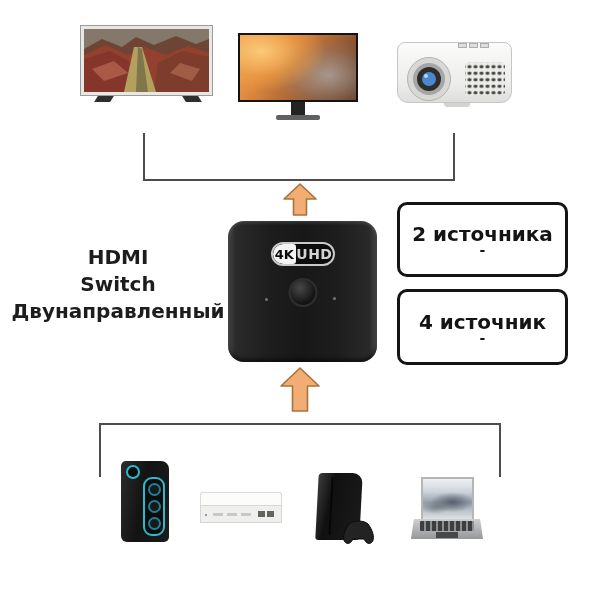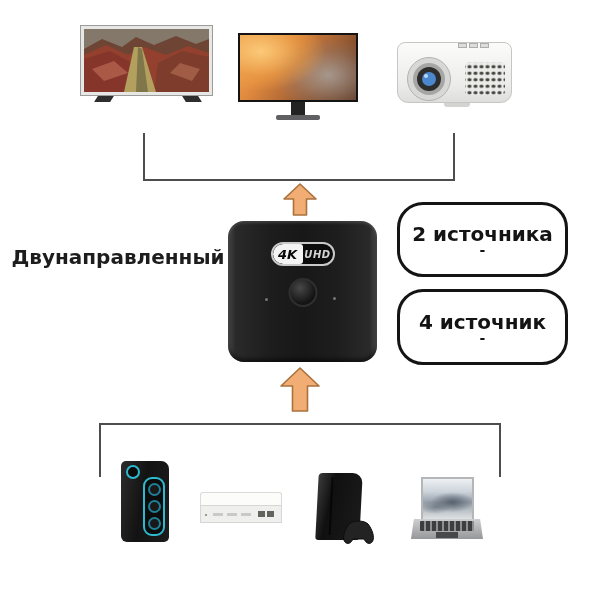--- a/index.html
+++ b/index.html
@@ -66,44 +66,44 @@
 
   
   .switch {
     left:228px; top:221px; width:149px; height:141px; border-radius:16px;
     background:linear-gradient(90deg,#4a4a4a 0%, #2a2a2a 5%, #1d1d1d 28%, #181818 50%, #1d1d1d 72%, #2a2a2a 95%, #4a4a4a 100%);
     box-shadow:inset 0 2px 3px rgba(255,255,255,.14), inset 0 -3px 4px rgba(0,0,0,.55);
   }
   .badge {
     position:absolute; left:50%; top:21px; transform:translateX(-50%);
     width:64px; height:24px; border:2px solid #c9c9c9; border-radius:13px;
-    background:#0c0c0c; display:flex; align-items:center; overflow:hidden;font-style:italic;
+    background:#0c0c0c; display:flex; align-items:center; overflow:hidden;
   }
   .badge-4k {
     width:30px; height:20px; background:#f4f4f4; color:#0a0a0a; font-weight:bold; font-size:13px;
     display:flex; align-items:center; justify-content:center; border-radius:10px 3px 3px 10px;
   }
-  .badge-uhd { flex:1; color:#d3d3d3; font-weight:bold; font-size:10px; text-align:center; letter-spacing:.5px; }
+  .badge-uhd { flex:1; color:#d3d3d3; font-weight:bold; font-size:14px; text-align:center; letter-spacing:.5px; }
   .switch-btn {
     position:absolute; left:50%; top:57px; transform:translateX(-50%);
     width:29px; height:29px; border-radius:50%;
     background:radial-gradient(circle at 38% 32%, #484848, #141414 68%);
     border:2px solid #2f2f2f;
   }
   .led { position:absolute; width:3px; height:3px; border-radius:50%; background:#767676; }
   .led-left { left:37px; top:77px; }
   .led-right { left:105px; top:76px; }
 
   
   .left-label {
     left:8px; top:244px; width:220px; text-align:center;
     color:#1d1d1d; font-weight:700; font-size:20px; line-height:27px; white-space:nowrap;
   }
   .info-box {
-    left:397px; width:171px; border:3px solid #141414; border-radius:26px; background:#ffffff;
+    left:397px; width:171px; border:3px solid #141414; border-radius:10px; background:#ffffff;
     display:flex; flex-direction:column; align-items:center; justify-content:center;
     color:#141414; font-weight:700; font-size:20px; text-align:center;
   }
   .info-box .ln { line-height:22px; white-space:nowrap; }
   .info-box .dash { font-size:14px; line-height:11px; }
   .box1 { top:202px; height:75px; }
   .box2 { top:289px; height:76px; }
 
   
   .pc {
@@ -206,20 +206,22 @@
     <div class="badge">
       <span class="badge-4k">4K</span>
       <span class="badge-uhd">UHD</span>
     </div>
     <div class="switch-btn"></div>
     <span class="led led-left"></span>
     <span class="led led-right"></span>
   </div>
 
   <div class="abs left-label">
+    <div>HDMI</div>
+    <div>Switch</div>
     <div>Двунаправленный</div>
   </div>
 
   <div class="abs info-box box1">
     <div class="ln">2 источника</div>
     <div class="ln dash">-</div>
   </div>
   <div class="abs info-box box2">
     <div class="ln">4 источник</div>
     <div class="ln dash">-</div>

